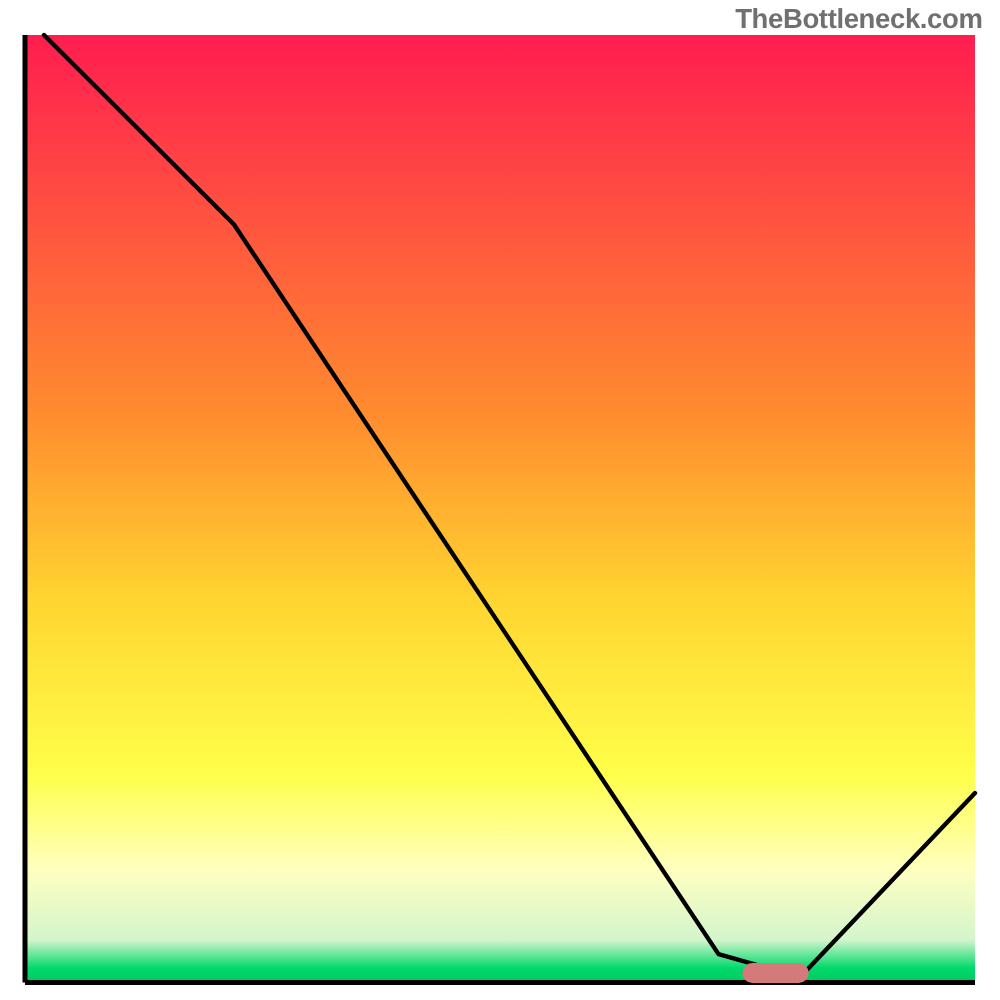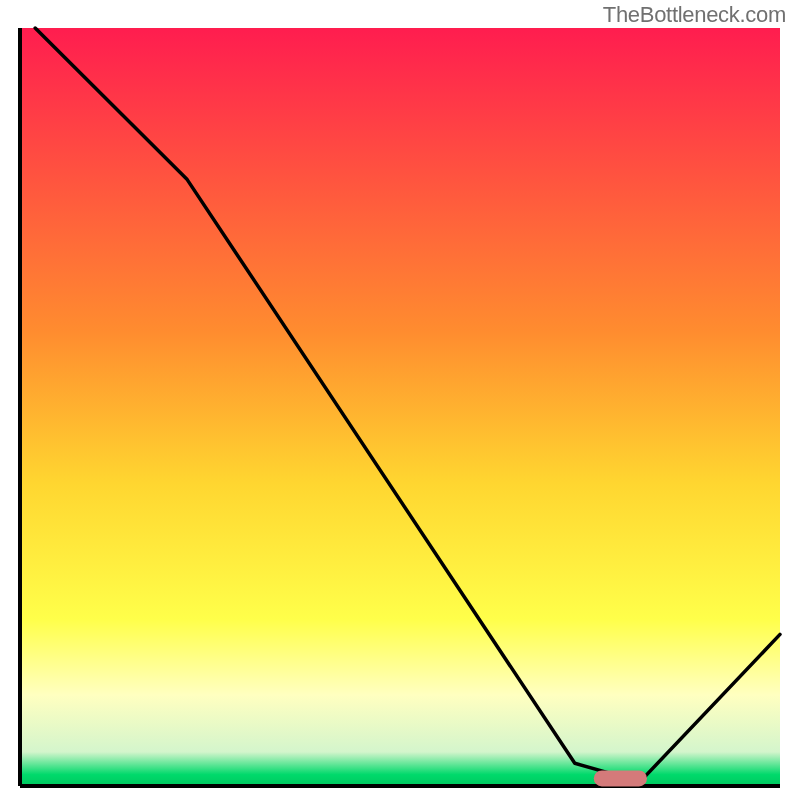--- a/index.html
+++ b/index.html
@@ -13,21 +13,21 @@
   .chart-container {
     position: relative;
     width: 800px;
     height: 800px;
   }
   .watermark {
     position: absolute;
     top: 2px;
     right: 14px;
     font-size: 22px;
-    font-weight: normal;
+    font-weight: bold;
     color: #707070;
     letter-spacing: -0.3px;
     z-index: 10;
   }
   svg {
     display: block;
   }
 </style>
 </head>
 <body>

